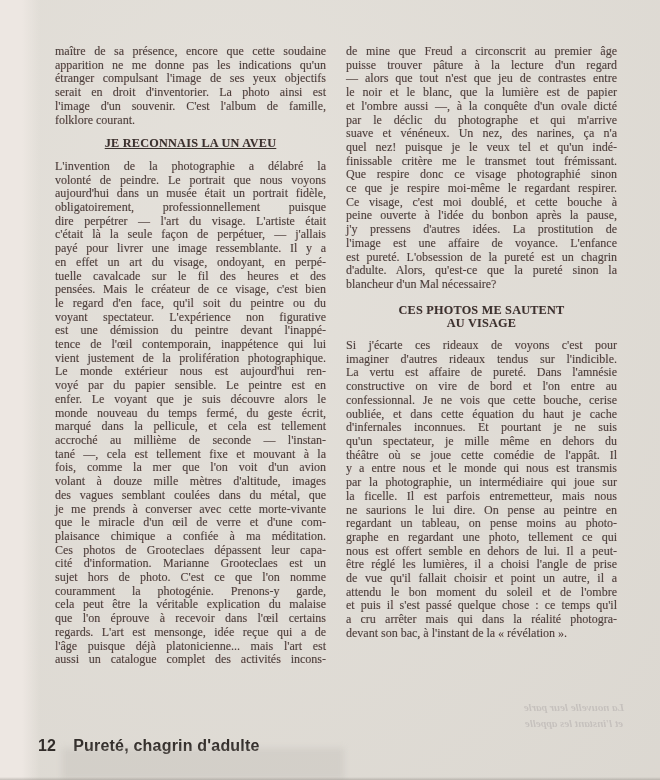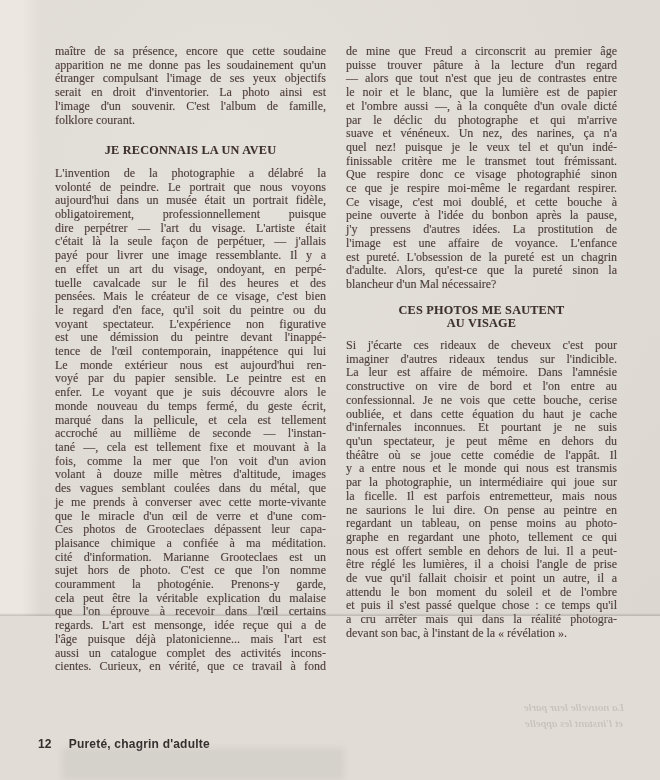--- a/index.html
+++ b/index.html
@@ -1,60 +1,60 @@
 <!DOCTYPE html>
 <html style="--paper: #e1ddd6; --paper-edge: #ede7e2; --ink: #4a403c; --heading-ink: #3a322f; --footer-ink: #322d2a;"><head>
 <meta charset="utf-8">
 <style>
   :root{
     --paper:#e1ddd6; --paper-edge:#ede7e2; --ink:#4a403c;
     --heading-ink:#3a322f; --footer-ink:#322d2a;
   }
   html,body{margin:0;padding:0;}
   body{width:660px;height:780px;overflow:hidden;background:var(--paper);}
-  .page{position:relative;width:660px;height:616px;background:var(--paper);
+  .page{position:relative;width:660px;height:780px;background:var(--paper);
         font-family:"Liberation Serif",serif;}
   .page::before{content:"";position:absolute;inset:0;pointer-events:none;
         background:radial-gradient(ellipse at 35% 25%, rgba(255,255,255,0.10), rgba(0,0,0,0.025));}
   .edge-left{position:absolute;left:0;top:0;width:40px;height:100%;
 War        background:linear-gradient(90deg, var(--paper-edge) 0%, var(--paper-edge) 55%, rgba(237,231,226,0));}
   .edge-left{background:linear-gradient(90deg, var(--paper-edge) 0%, var(--paper-edge) 55%, rgba(237,231,226,0));}
   .bottom-shade{position:absolute;left:62px;top:748px;width:282px;height:32px;
         background:rgba(172,170,166,0.22);filter:blur(3px);}
   .bottom-edge{position:absolute;left:0;bottom:0;width:100%;height:3px;
         background:linear-gradient(180deg, rgba(0,0,0,0), rgba(118,112,105,0.35));}
   .content{position:absolute;left:55px;top:45px;width:562px;display:flex;gap:20px;}
   .col{width:271px;color:var(--ink);font-size:12px;line-height:13.7px;
         text-shadow:0.5px 0 rgba(185,60,55,0.22), -0.4px 0 rgba(60,130,150,0.14);}
   .tline{white-space:nowrap;text-align:justify;text-align-last:justify;}
   .tline-last-left{text-align-last:left;}
   .heading{margin:0;text-align:center;font-weight:bold;font-size:12.2px;
         line-height:13.7px;letter-spacing:0.25px;color:var(--heading-ink);
         font-family:"Liberation Serif",serif;}
-  .heading-left{margin:17px 0 9px;}
+  .heading-left{margin:10px 0 9px;text-decoration:underline;}
   .heading-right{margin:12px 0 8px;}
   .footer{position:absolute;left:38px;top:737px;display:flex;gap:17px;
-        font-family:"Liberation Sans",sans-serif;font-weight:bold;font-size:12px;
+        font-family:"Liberation Sans",sans-serif;font-weight:bold;font-size:16px;
         color:var(--footer-ink);letter-spacing:0.2px;}
   .show-through{position:absolute;left:505px;top:700px;width:138px;
         transform:scaleX(-1);opacity:0.32;filter:blur(0.7px);color:#968f92;
         font:italic bold 11px/15.5px "Liberation Serif",serif;text-align:center;}
 </style>
 </head>
 <body>
 
 <div class="page">
   <div class="edge-left"></div>
 
   <div class="content">
 
     <div class="col">
       <div class="para">
           <div class="tline">maître de sa présence, encore que cette soudaine</div>
-          <div class="tline">apparition ne me donne pas les soudainement qu'un</div>
+          <div class="tline">apparition ne me donne pas les indications qu'un</div>
           <div class="tline">étranger compulsant l'image de ses yeux objectifs</div>
           <div class="tline">serait en droit d'inventorier. La photo ainsi est</div>
           <div class="tline">l'image d'un souvenir. C'est l'album de famille,</div>
           <div class="tline tline-last-left">folklore courant.</div>
         </div>
       <h2 class="heading heading-left">JE RECONNAIS LA UN AVEU</h2>
       <div class="para">
           <div class="tline">L'invention de la photographie a délabré la</div>
           <div class="tline">volonté de peindre. Le portrait que nous voyons</div>
           <div class="tline">aujourd'hui dans un musée était un portrait fidèle,</div>
@@ -62,43 +62,43 @@
           <div class="tline">dire perpétrer — l'art du visage. L'artiste était</div>
           <div class="tline">c'était là la seule façon de perpétuer, — j'allais</div>
           <div class="tline">payé pour livrer une image ressemblante. Il y a</div>
           <div class="tline">en effet un art du visage, ondoyant, en perpé-</div>
           <div class="tline">tuelle cavalcade sur le fil des heures et des</div>
           <div class="tline">pensées. Mais le créateur de ce visage, c'est bien</div>
           <div class="tline">le regard d'en face, qu'il soit du peintre ou du</div>
           <div class="tline">voyant spectateur. L'expérience non figurative</div>
           <div class="tline">est une démission du peintre devant l'inappé-</div>
           <div class="tline">tence de l'œil contemporain, inappétence qui lui</div>
+          <div class="tline">vient justement de la prolifération photographique.</div>
           <div class="tline">Le monde extérieur nous est aujourd'hui ren-</div>
           <div class="tline">voyé par du papier sensible. Le peintre est en</div>
           <div class="tline">enfer. Le voyant que je suis découvre alors le</div>
           <div class="tline">monde nouveau du temps fermé, du geste écrit,</div>
           <div class="tline">marqué dans la pellicule, et cela est tellement</div>
           <div class="tline">accroché au millième de seconde — l'instan-</div>
           <div class="tline">tané —, cela est tellement fixe et mouvant à la</div>
           <div class="tline">fois, comme la mer que l'on voit d'un avion</div>
           <div class="tline">volant à douze mille mètres d'altitude, images</div>
           <div class="tline">des vagues semblant coulées dans du métal, que</div>
           <div class="tline">je me prends à converser avec cette morte-vivante</div>
           <div class="tline">que le miracle d'un œil de verre et d'une com-</div>
+          <div class="tline">plaisance chimique a confiée à ma méditation.</div>
           <div class="tline">Ces photos de Grooteclaes dépassent leur capa-</div>
-          <div class="tline">plaisance chimique a confiée à ma méditation.</div>
           <div class="tline">cité d'information. Marianne Grooteclaes est un</div>
           <div class="tline">sujet hors de photo. C'est ce que l'on nomme</div>
           <div class="tline">couramment la photogénie. Prenons-y garde,</div>
           <div class="tline">cela peut être la véritable explication du malaise</div>
           <div class="tline">que l'on éprouve à recevoir dans l'œil certains</div>
           <div class="tline">regards. L'art est mensonge, idée reçue qui a de</div>
           <div class="tline">l'âge puisque déjà platonicienne... mais l'art est</div>
           <div class="tline">aussi un catalogue complet des activités incons-</div>
-          <div class="tline">cientes. Curieux, en vérité, que ce travail à fond</div>
         </div>
     </div>
 
     <div class="col">
       <div class="para">
           <div class="tline">de mine que Freud a circonscrit au premier âge</div>
           <div class="tline">puisse trouver pâture à la lecture d'un regard</div>
           <div class="tline">— alors que tout n'est que jeu de contrastes entre</div>
           <div class="tline">le noir et le blanc, que la lumière est de papier</div>
           <div class="tline">et l'ombre aussi —, à la conquête d'un ovale dicté</div>
@@ -114,28 +114,28 @@
           <div class="tline">l'image est une affaire de voyance. L'enfance</div>
           <div class="tline">est pureté. L'obsession de la pureté est un chagrin</div>
           <div class="tline">d'adulte. Alors, qu'est-ce que la pureté sinon la</div>
           <div class="tline tline-last-left">blancheur d'un Mal nécessaire?</div>
         </div>
       <h2 class="heading heading-right">
         <span>CES PHOTOS ME SAUTENT</span><br>
         <span>AU VISAGE</span>
       </h2>
       <div class="para">
-          <div class="tline">Si j'écarte ces rideaux de cheveux c'est pour</div>
+          <div class="tline">Si j'écarte ces rideaux de voyons c'est pour</div>
           <div class="tline">imaginer d'autres rideaux tendus sur l'indicible.</div>
-          <div class="tline">La leur est affaire de mémoire. Dans l'amnésie</div>
+          <div class="tline">La vertu est affaire de pureté. Dans l'amnésie</div>
           <div class="tline">constructive on vire de bord et l'on entre au</div>
           <div class="tline">confessionnal. Je ne vois que cette bouche, cerise</div>
           <div class="tline">oubliée, et dans cette équation du haut je cache</div>
           <div class="tline">d'infernales inconnues. Et pourtant je ne suis</div>
-          <div class="tline">qu'un spectateur, je peut même en dehors du</div>
+          <div class="tline">qu'un spectateur, je mille même en dehors du</div>
           <div class="tline">théâtre où se joue cette comédie de l'appât. Il</div>
           <div class="tline">y a entre nous et le monde qui nous est transmis</div>
           <div class="tline">par la photographie, un intermédiaire qui joue sur</div>
           <div class="tline">la ficelle. Il est parfois entremetteur, mais nous</div>
           <div class="tline">ne saurions le lui dire. On pense au peintre en</div>
           <div class="tline">regardant un tableau, on pense moins au photo-</div>
           <div class="tline">graphe en regardant une photo, tellement ce qui</div>
           <div class="tline">nous est offert semble en dehors de lui. Il a peut-</div>
           <div class="tline">être réglé les lumières, il a choisi l'angle de prise</div>
           <div class="tline">de vue qu'il fallait choisir et point un autre, il a</div>

